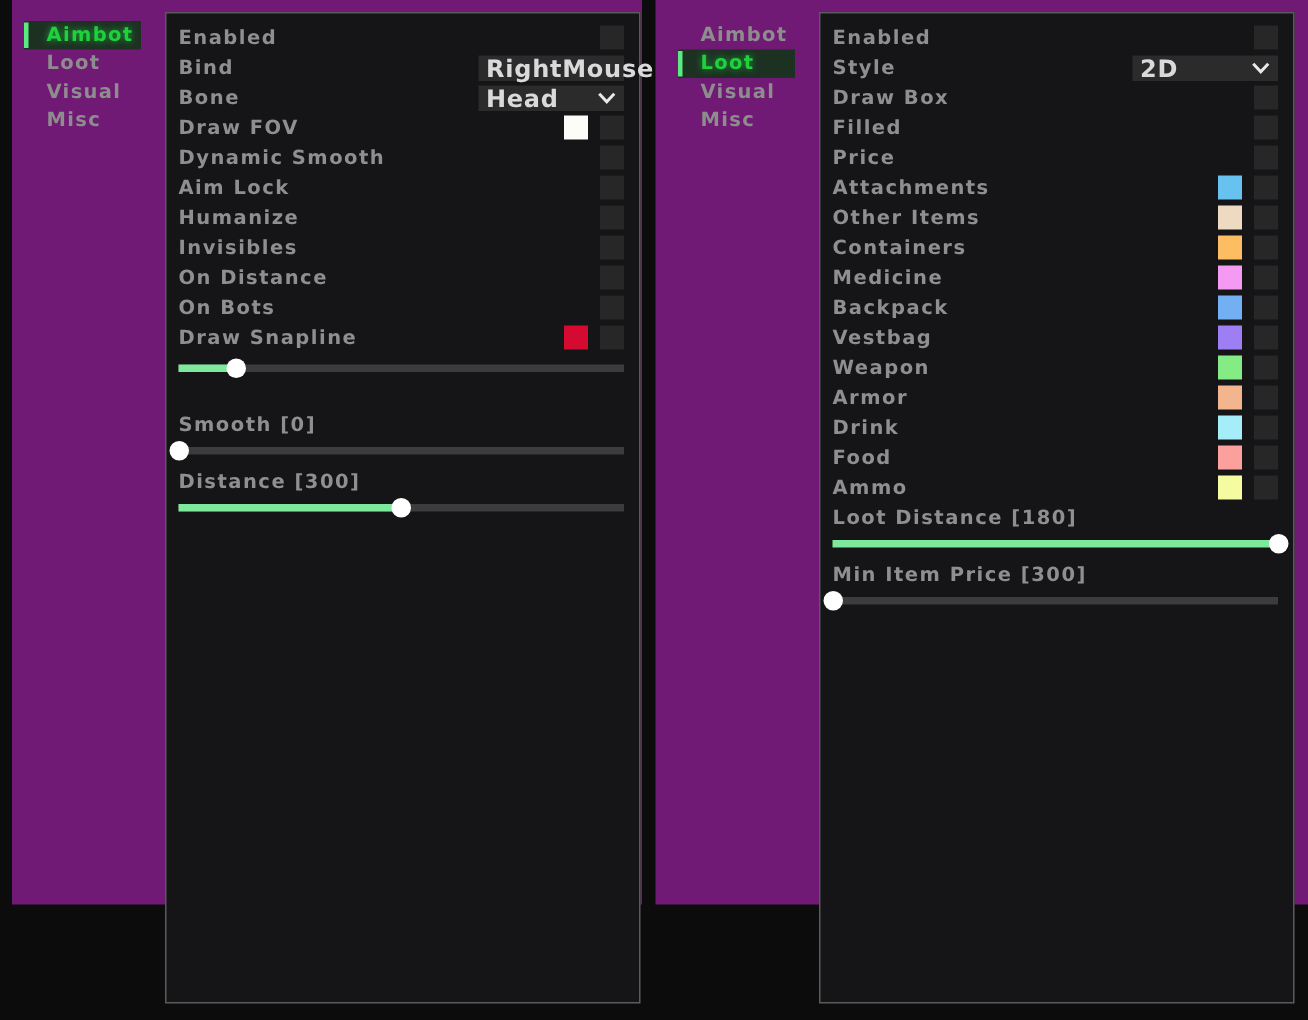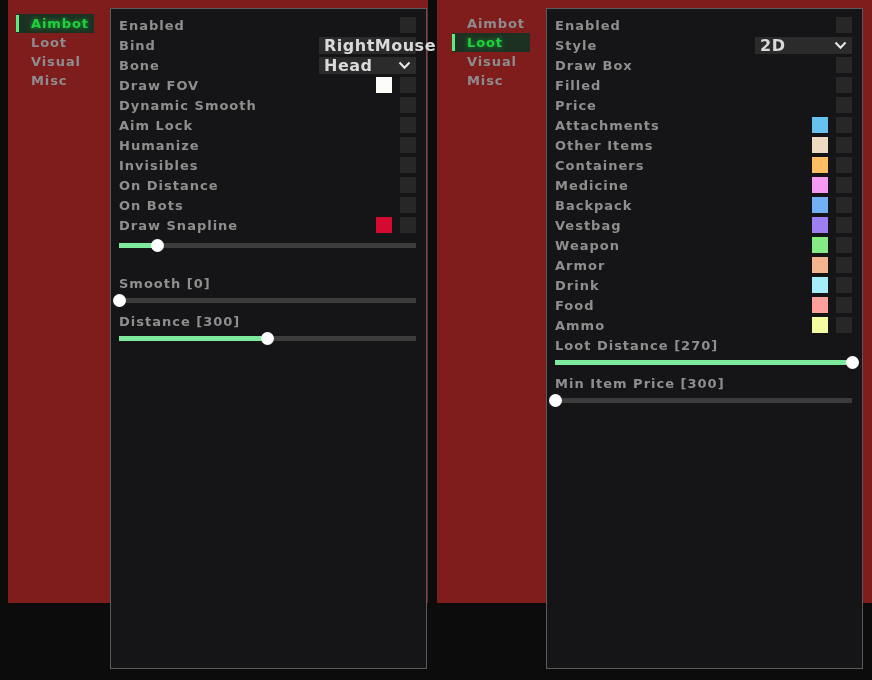--- a/index.html
+++ b/index.html
@@ -2,21 +2,21 @@
 <html><head>
 <meta charset="utf-8">
 <style>
   html,body{margin:0;padding:0;}
   body{
     width:872px;height:680px;position:relative;overflow:hidden;
     background:#0c0c0d;
     font-family:"DejaVu Sans","Liberation Sans",sans-serif;
     -webkit-font-smoothing:antialiased;
   }
-  .window{position:absolute;top:0;height:603px;background:#7f1d1d;}
+  .window{position:absolute;top:0;height:603px;background:#701a75;}
   .window:nth-of-type(1){left:8px;width:420px;}
   .window:nth-of-type(2){left:437px;width:435px;}
 
   .sidebar{position:absolute;top:14px;left:8px;width:78px;}
   .window:nth-of-type(2) .sidebar{left:15px;}
   .side-item{
     position:relative;height:19px;display:flex;align-items:center;
     padding-left:15px;font-size:13px;font-weight:bold;letter-spacing:0.9px;
     color:#8d8d8d;cursor:default;white-space:nowrap;
   }
@@ -318,21 +318,21 @@
         <div class="row">
           <span class="label">Ammo</span>
           <div class="controls">
             <div class="swatch" style="background-color: rgb(245, 251, 161);"></div>
             <div class="checkbox"></div>
           </div>
         </div>
       </div>
     <div class="sliders">
         <div class="slider-block">
-          <div class="slider-label">Loot Distance [270]</div>
+          <div class="slider-label">Loot Distance [180]</div>
           <div class="track-wrap">
             <div class="track">
               <div class="fill" style="width: 100%; background: rgb(126, 232, 156);"></div>
             </div>
             <div class="thumb" style="left: calc(100% - 6.5px);"></div>
           </div>
         </div>
         <div class="slider-block">
           <div class="slider-label">Min Item Price [300]</div>
           <div class="track-wrap">

